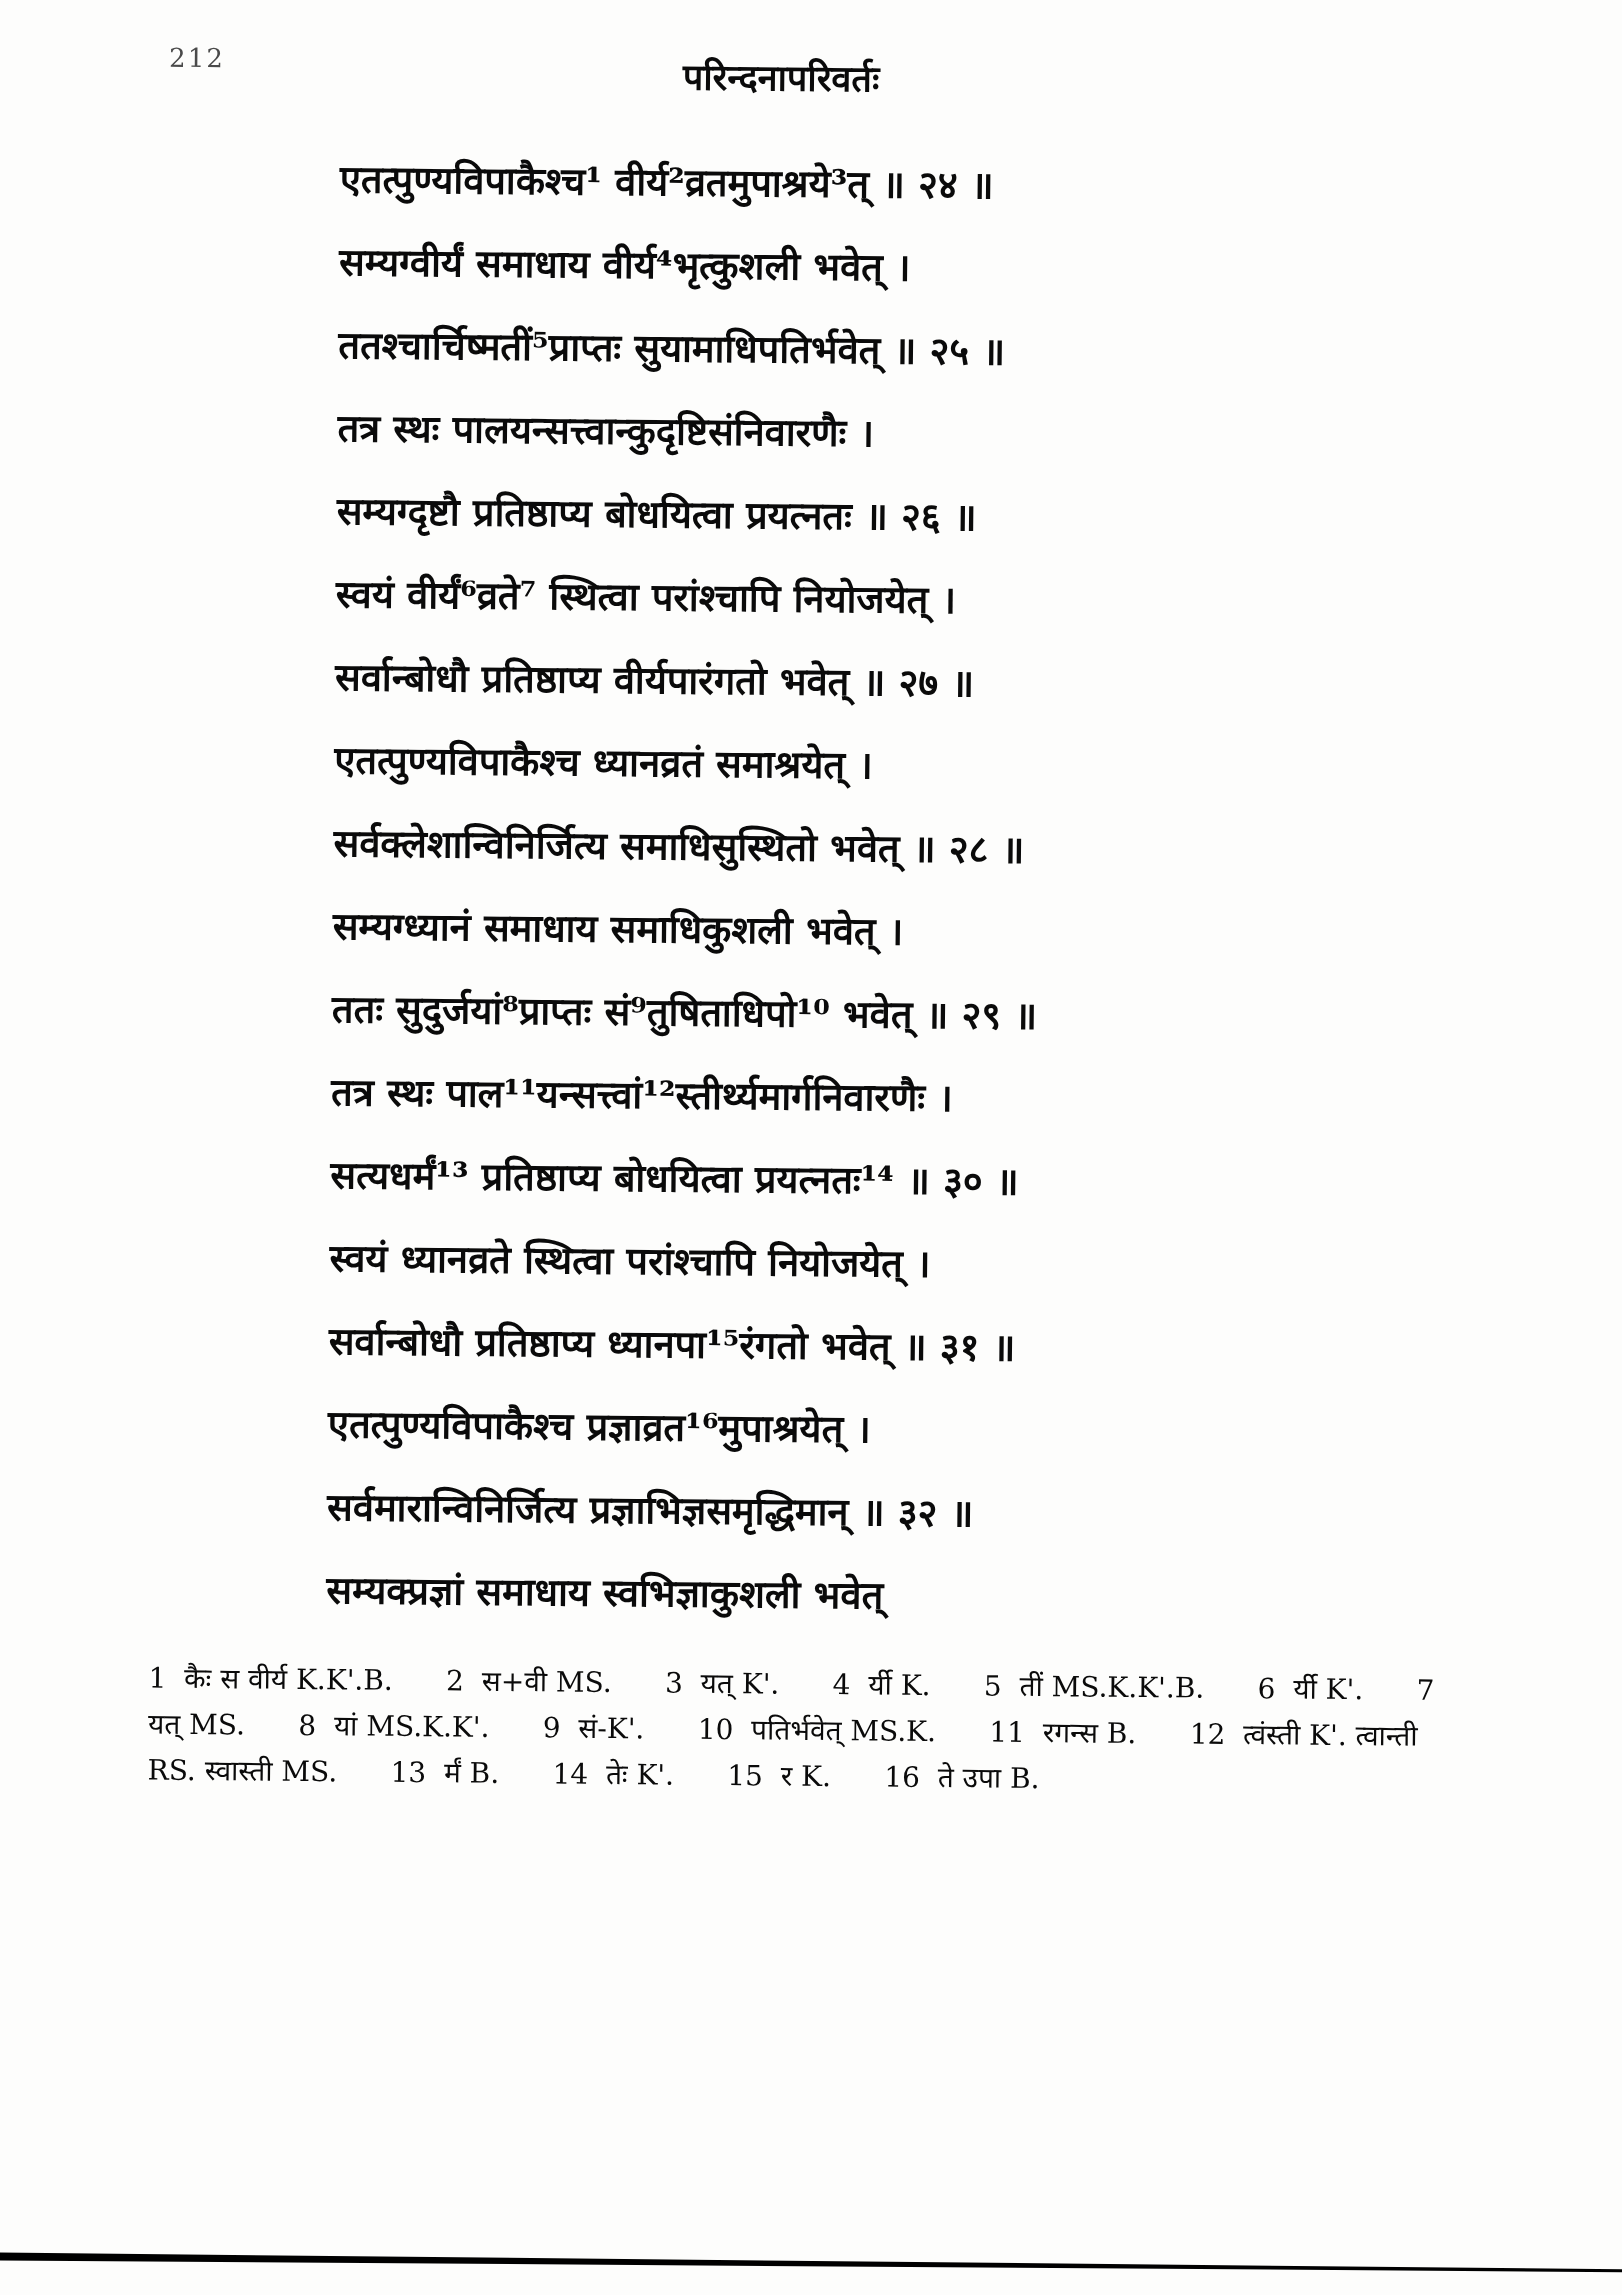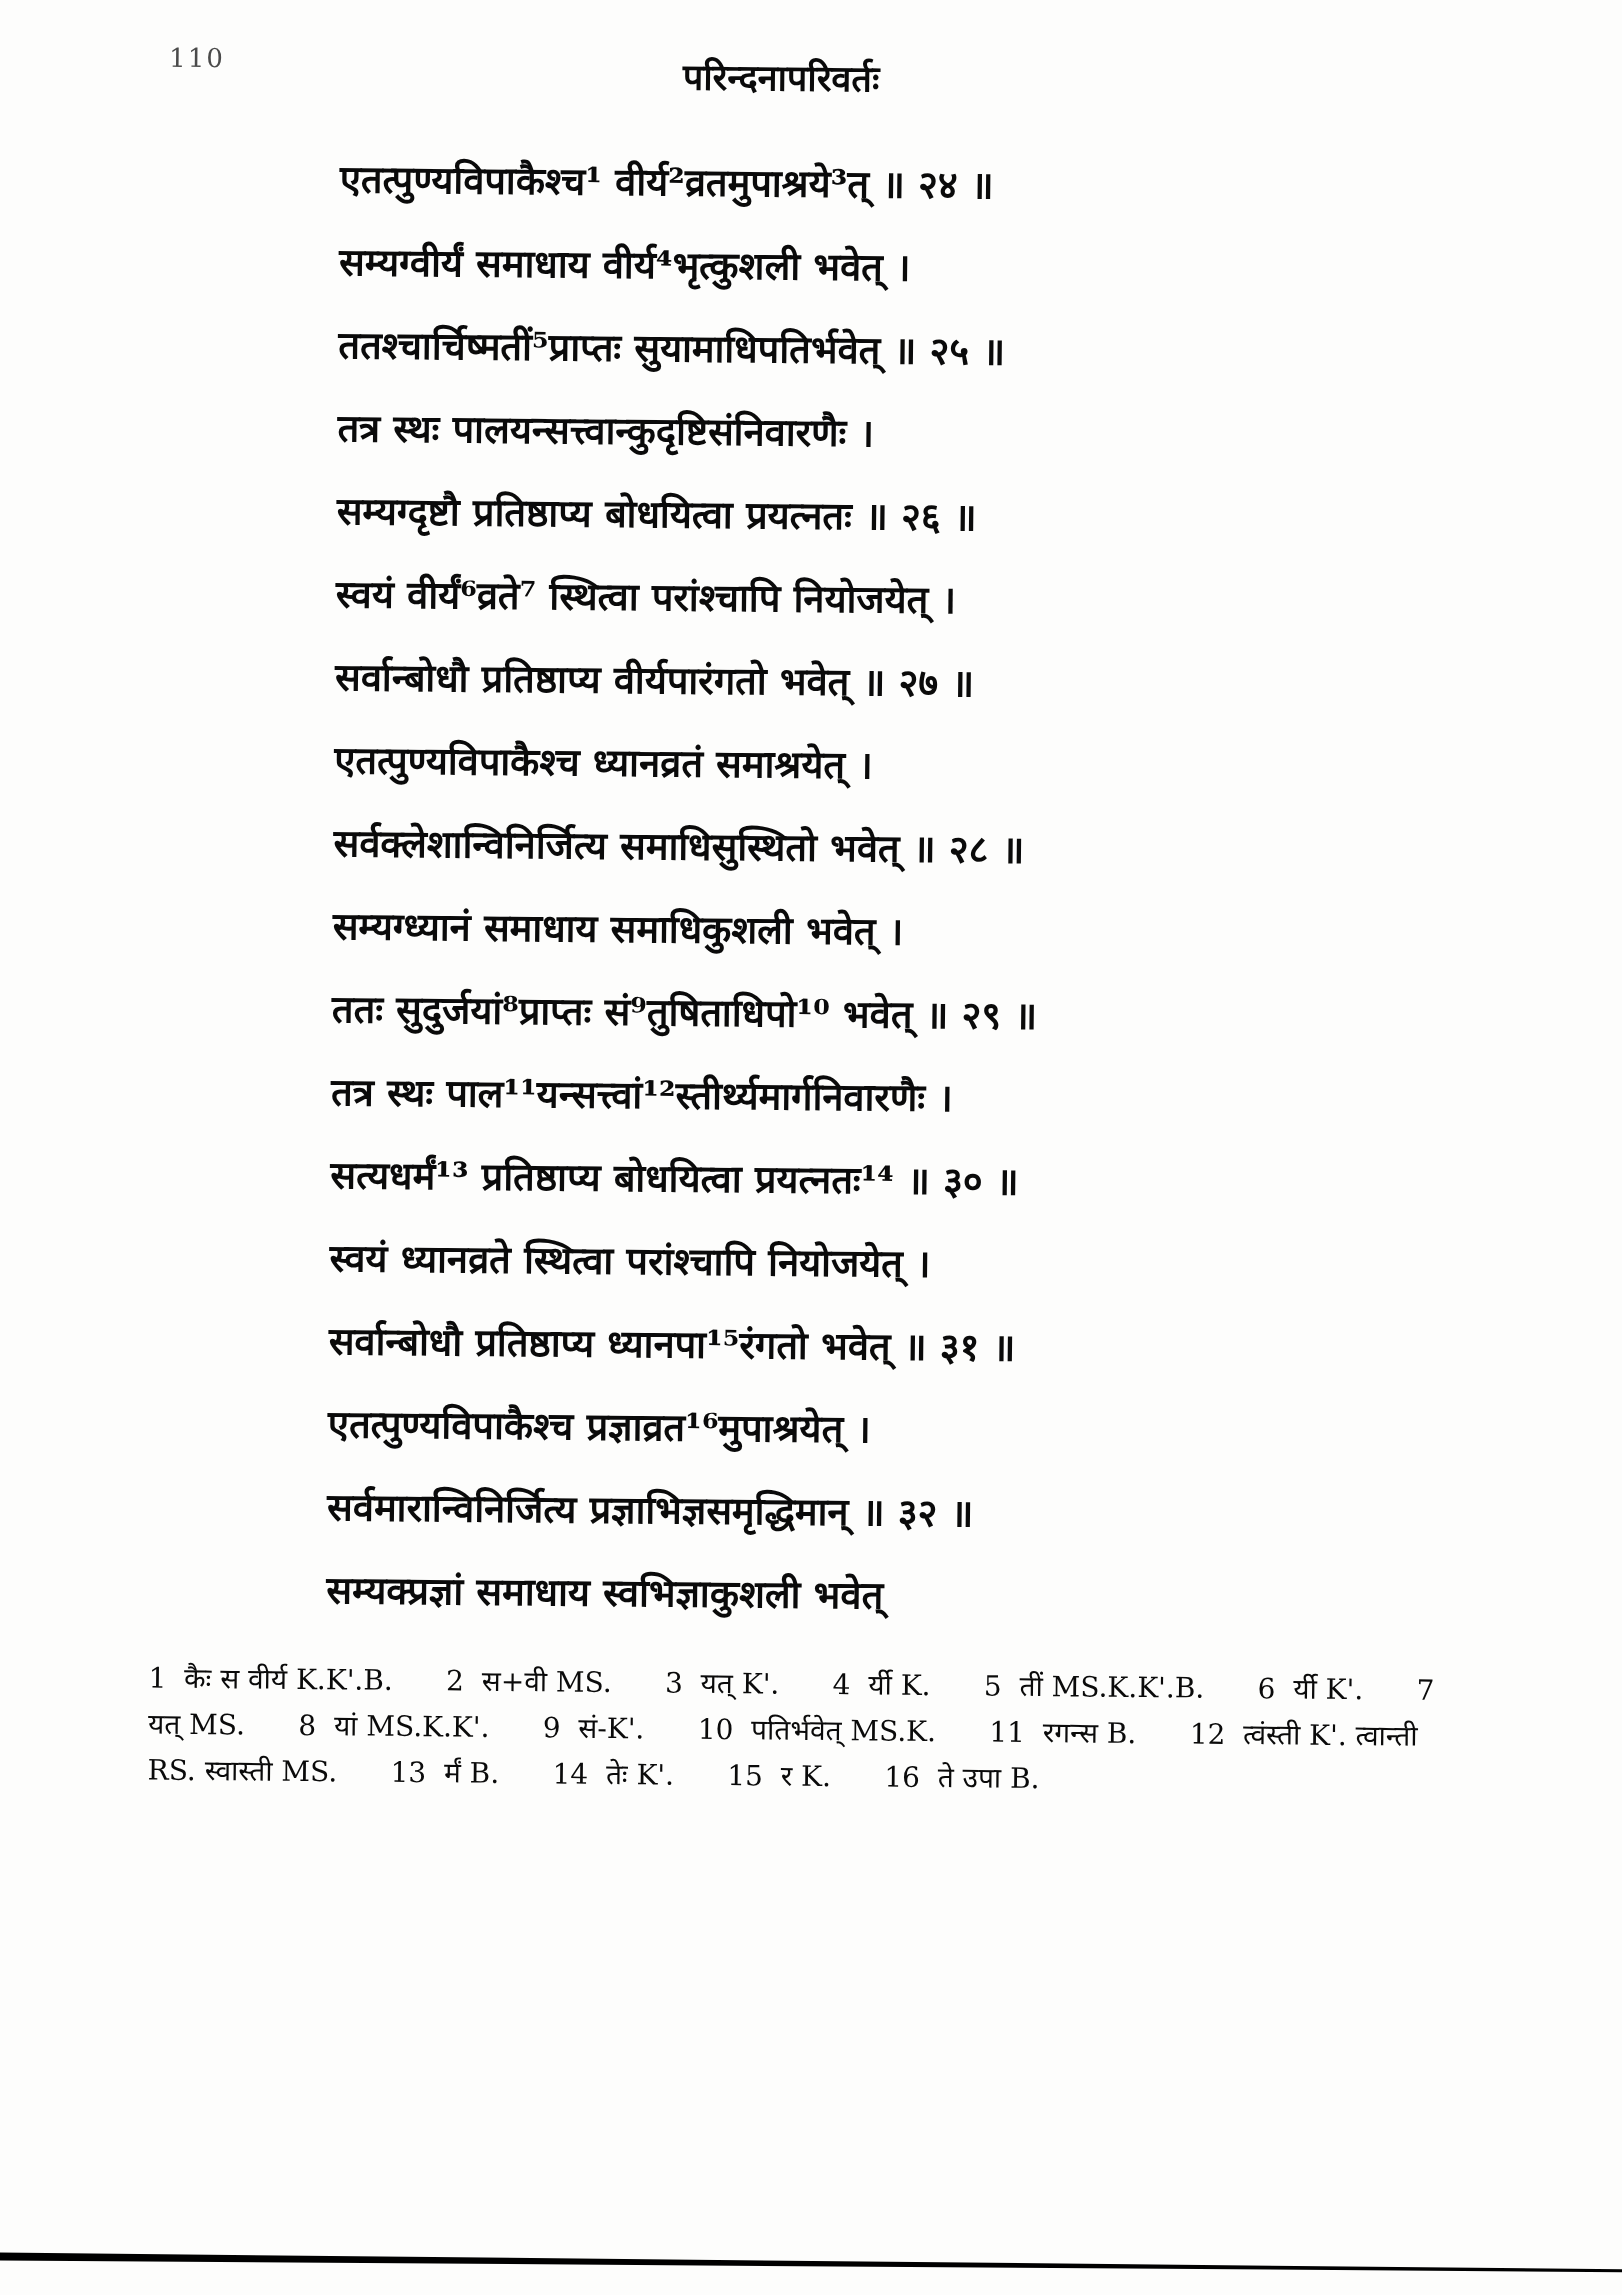--- a/index.html
+++ b/index.html
@@ -81,21 +81,21 @@
     background: #000;
     clip-path: polygon(0 2%, 100% 62%, 100% 72%, 0 30%);
   }
 </style>
 </head>
 <body>
 
 <div class="page">
   <div class="tilt">
 
-    <div class="page-number">110</div>
+    <div class="page-number">212</div>
 
     <div class="running-header">परिन्दनापरिवर्तः</div>
 
     <div class="verses">
 
         <div class="verse-line">एतत्पुण्यविपाकैश्च¹ वीर्य²व्रतमुपाश्रये³त् ॥ २४ ॥</div>
 
         <div class="verse-line">सम्यग्वीर्यं समाधाय वीर्य⁴भृत्कुशली भवेत् ।</div>
 
         <div class="verse-line">ततश्चार्चिष्मतीं⁵प्राप्तः सुयामाधिपतिर्भवेत् ॥ २५ ॥</div>

